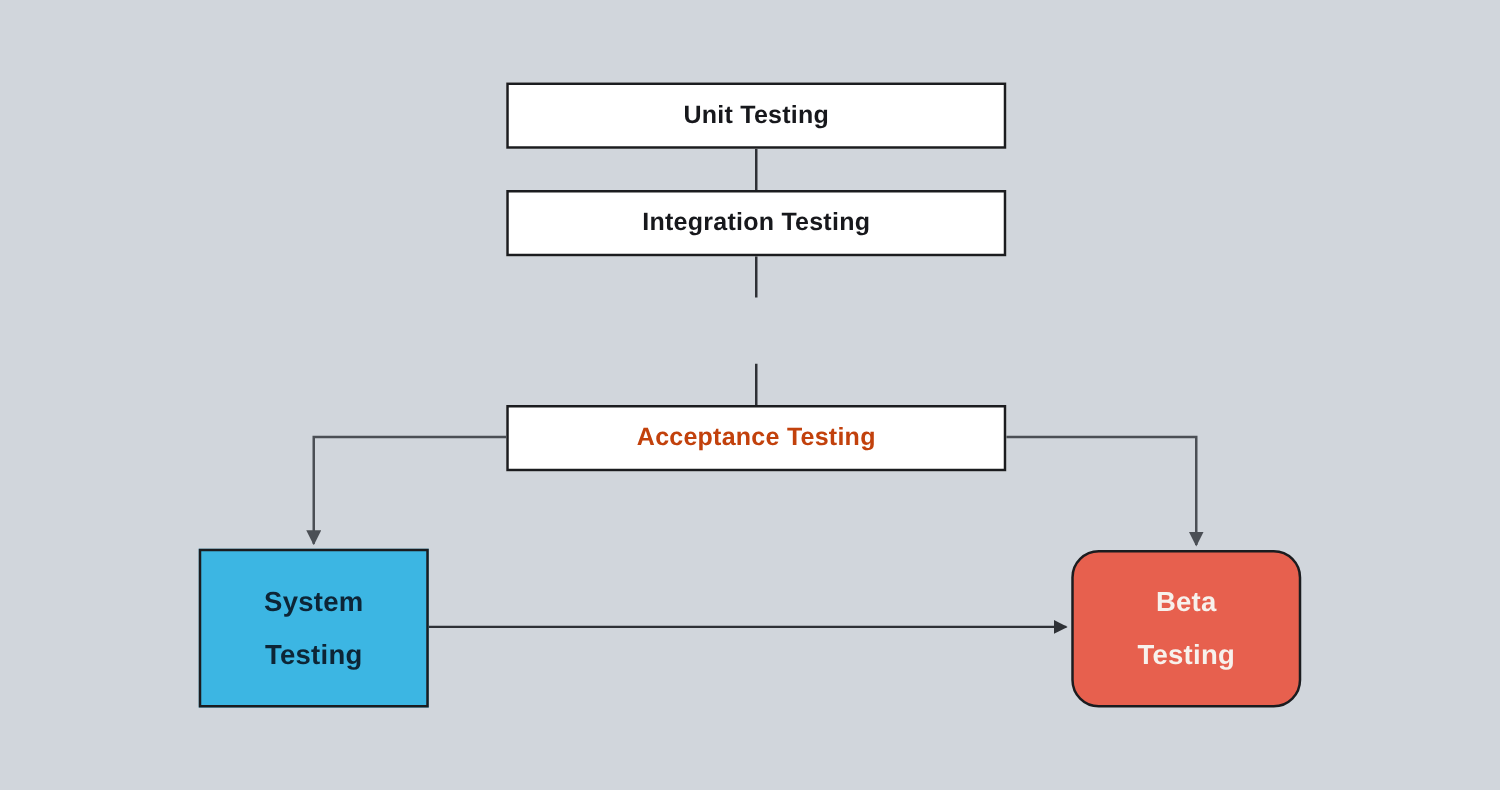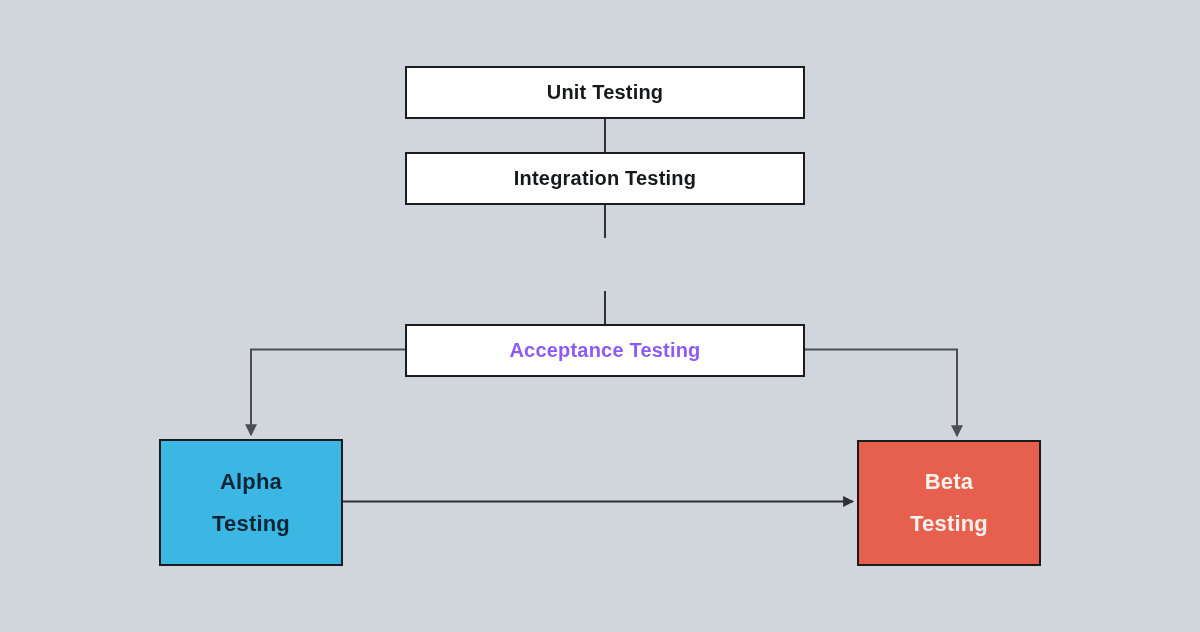--- a/index.html
+++ b/index.html
@@ -44,21 +44,21 @@
   .pos-integration { top: 152px; }
   .pos-system      { top: 238px; }
   .pos-acceptance  { top: 324px; height: 54px; }
   .node.leaf-node {
     width: 184px;
     font-size: 22px;
     line-height: 42px;
     letter-spacing: 0.2px;
   }
   .pos-alpha { left: 159px; top: 439px; height: 127px; }
-  .pos-beta  { left: 857px; top: 440px; height: 126px; }
+  .pos-beta  { left: 857px; top: 440px; height: 126px; border-radius: 22px; }
   .stack-line { stroke: var(--conn, #2E3136); stroke-width: 2; fill: none; }
   .branch-line { stroke: var(--branch, #4B4F55); stroke-width: 2; fill: none; }
   .cross-line { stroke: var(--conn, #2E3136); stroke-width: 1.8; fill: none; }
   .arrowhead-branch { fill: var(--branch, #4B4F55); }
   .arrowhead-dark { fill: var(--conn, #2E3136); }
 </style>
 </head>
 <body>
 
 <div class="stage">
@@ -85,26 +85,26 @@
 
   <div class="node stage-node pos-unit" id="node-fill-stage-0" style="background: rgb(255, 255, 255); color: rgb(23, 24, 28);">
     <span>Unit Testing</span>
   </div>
 
   <div class="node stage-node pos-integration" id="node-fill-stage-1" style="background: rgb(255, 255, 255); color: rgb(23, 24, 28);">
     <span>Integration Testing</span>
   </div>
 
 
-  <div class="node stage-node pos-acceptance" id="node-fill-stage-3" style="background: rgb(255, 255, 255); color: #8b5cf6;">
+  <div class="node stage-node pos-acceptance" id="node-fill-stage-3" style="background: rgb(255, 255, 255); color: #c2410c;">
     <span>Acceptance Testing</span>
   </div>
 
   <div class="node leaf-node pos-alpha" id="node-alpha" style="background: rgb(60, 182, 227); color: rgb(13, 37, 54);">
-    <span>Alpha</span>
+    <span>System</span>
     <span>Testing</span>
   </div>
 
   <div class="node leaf-node pos-beta" id="node-beta" style="background: rgb(231, 96, 78); color: rgb(247, 241, 236);">
     <span>Beta</span>
     <span>Testing</span>
   </div>
 
 </div>
 

